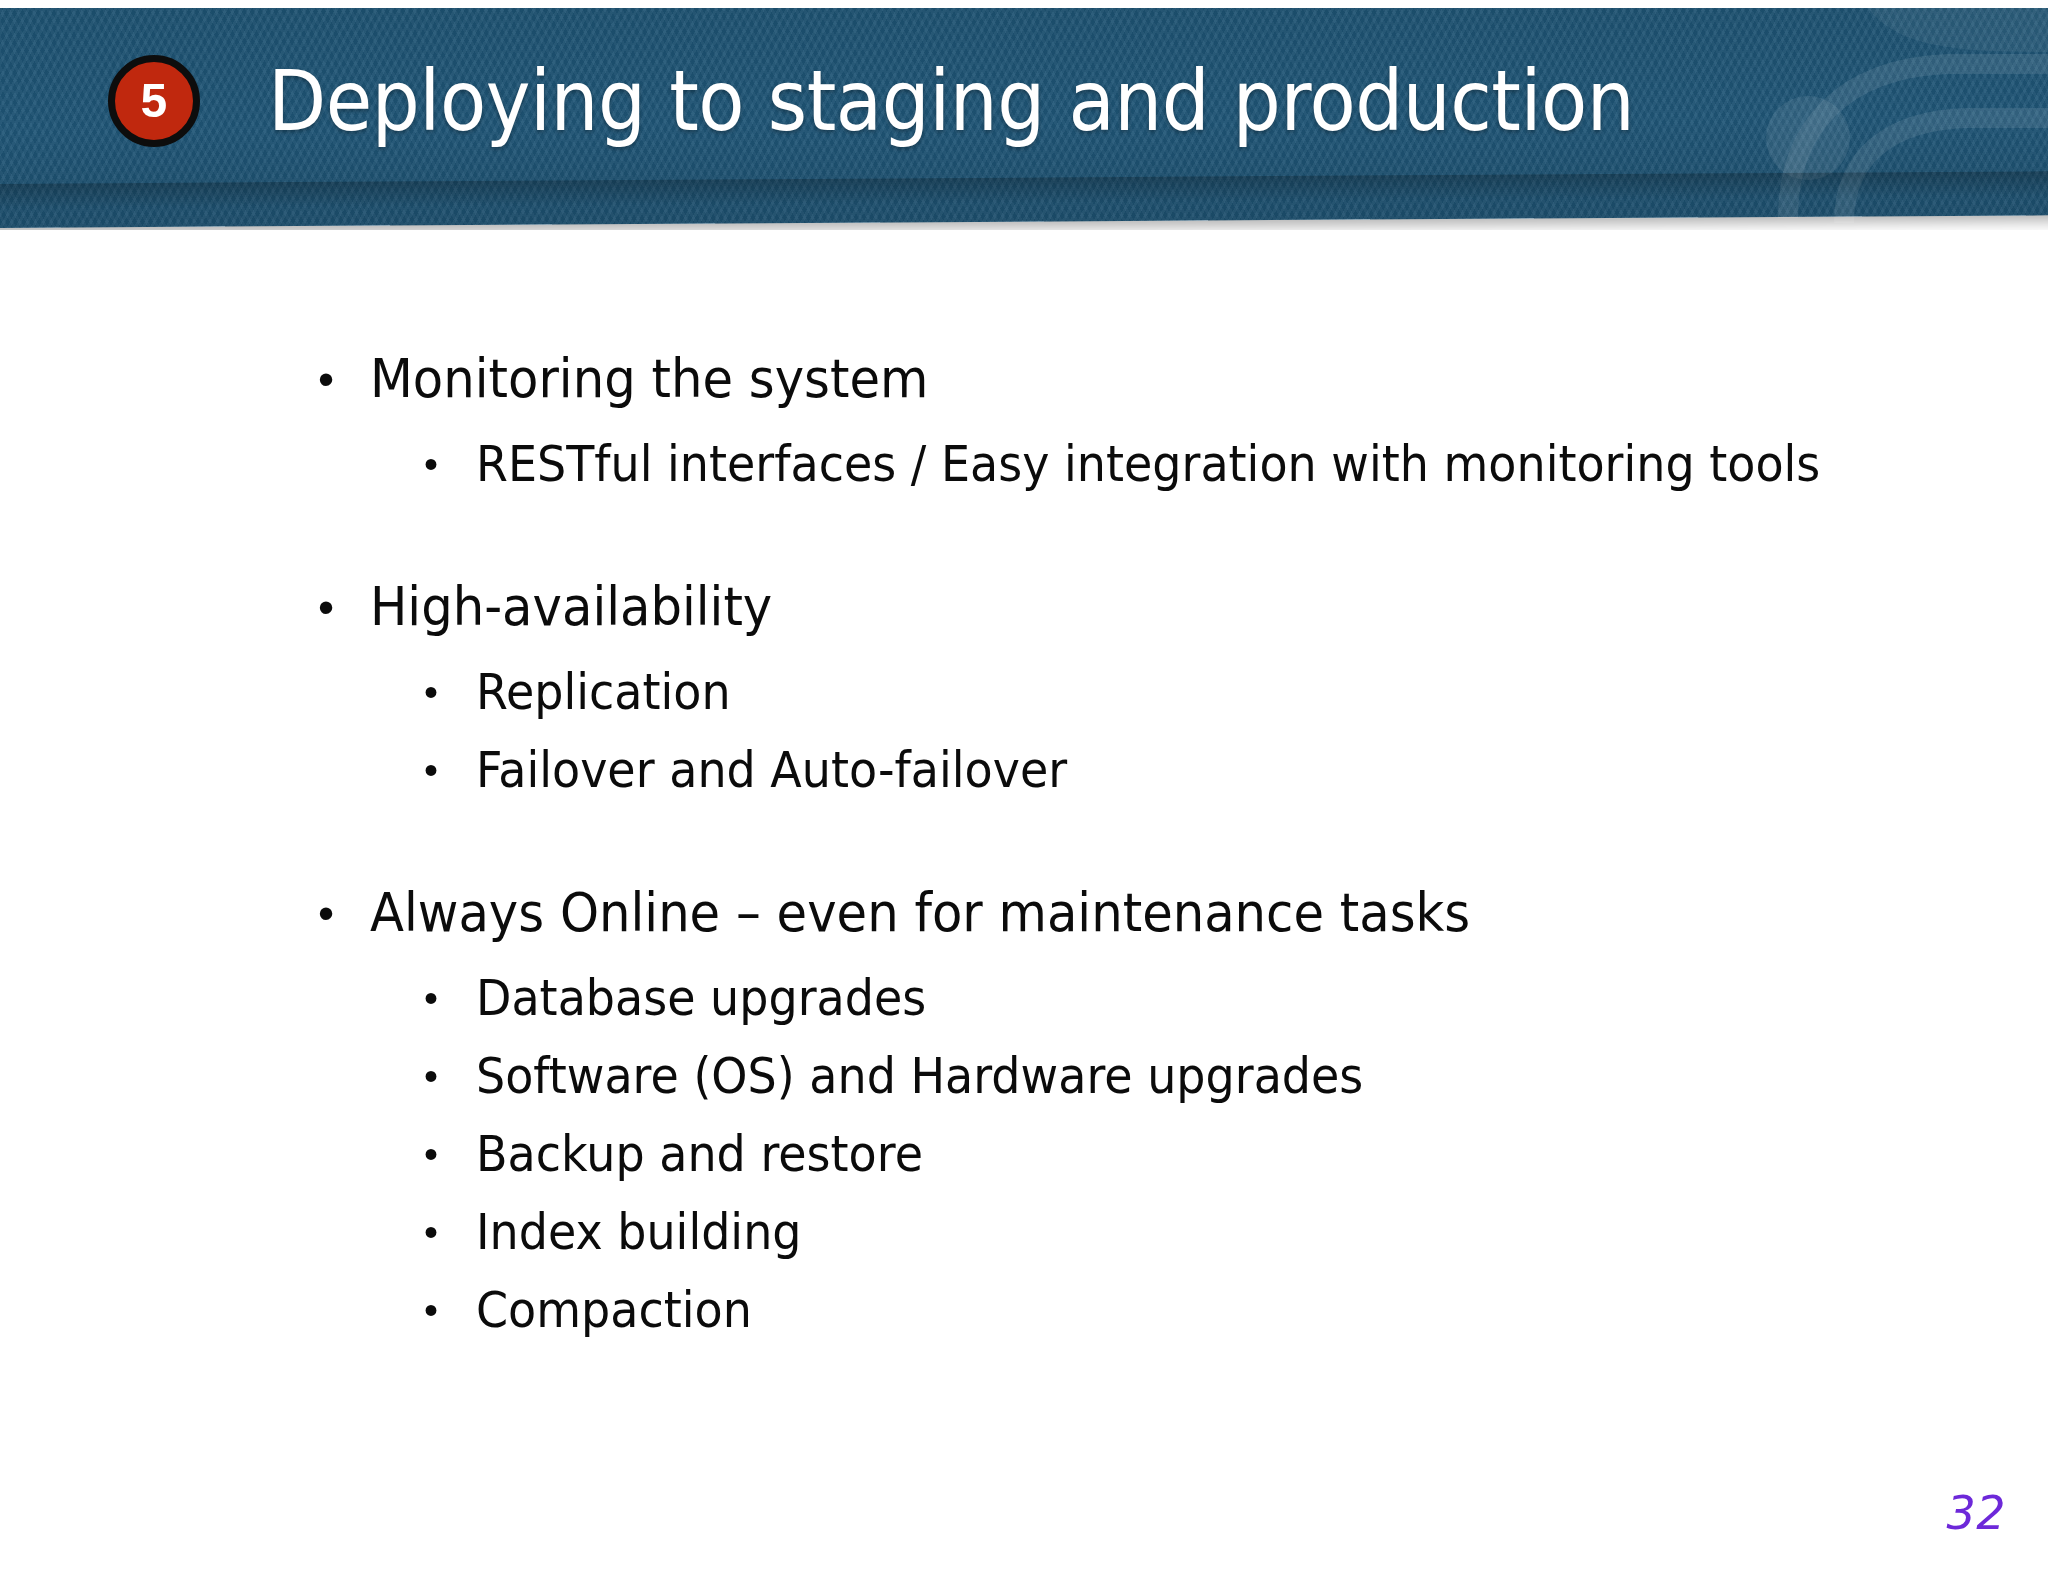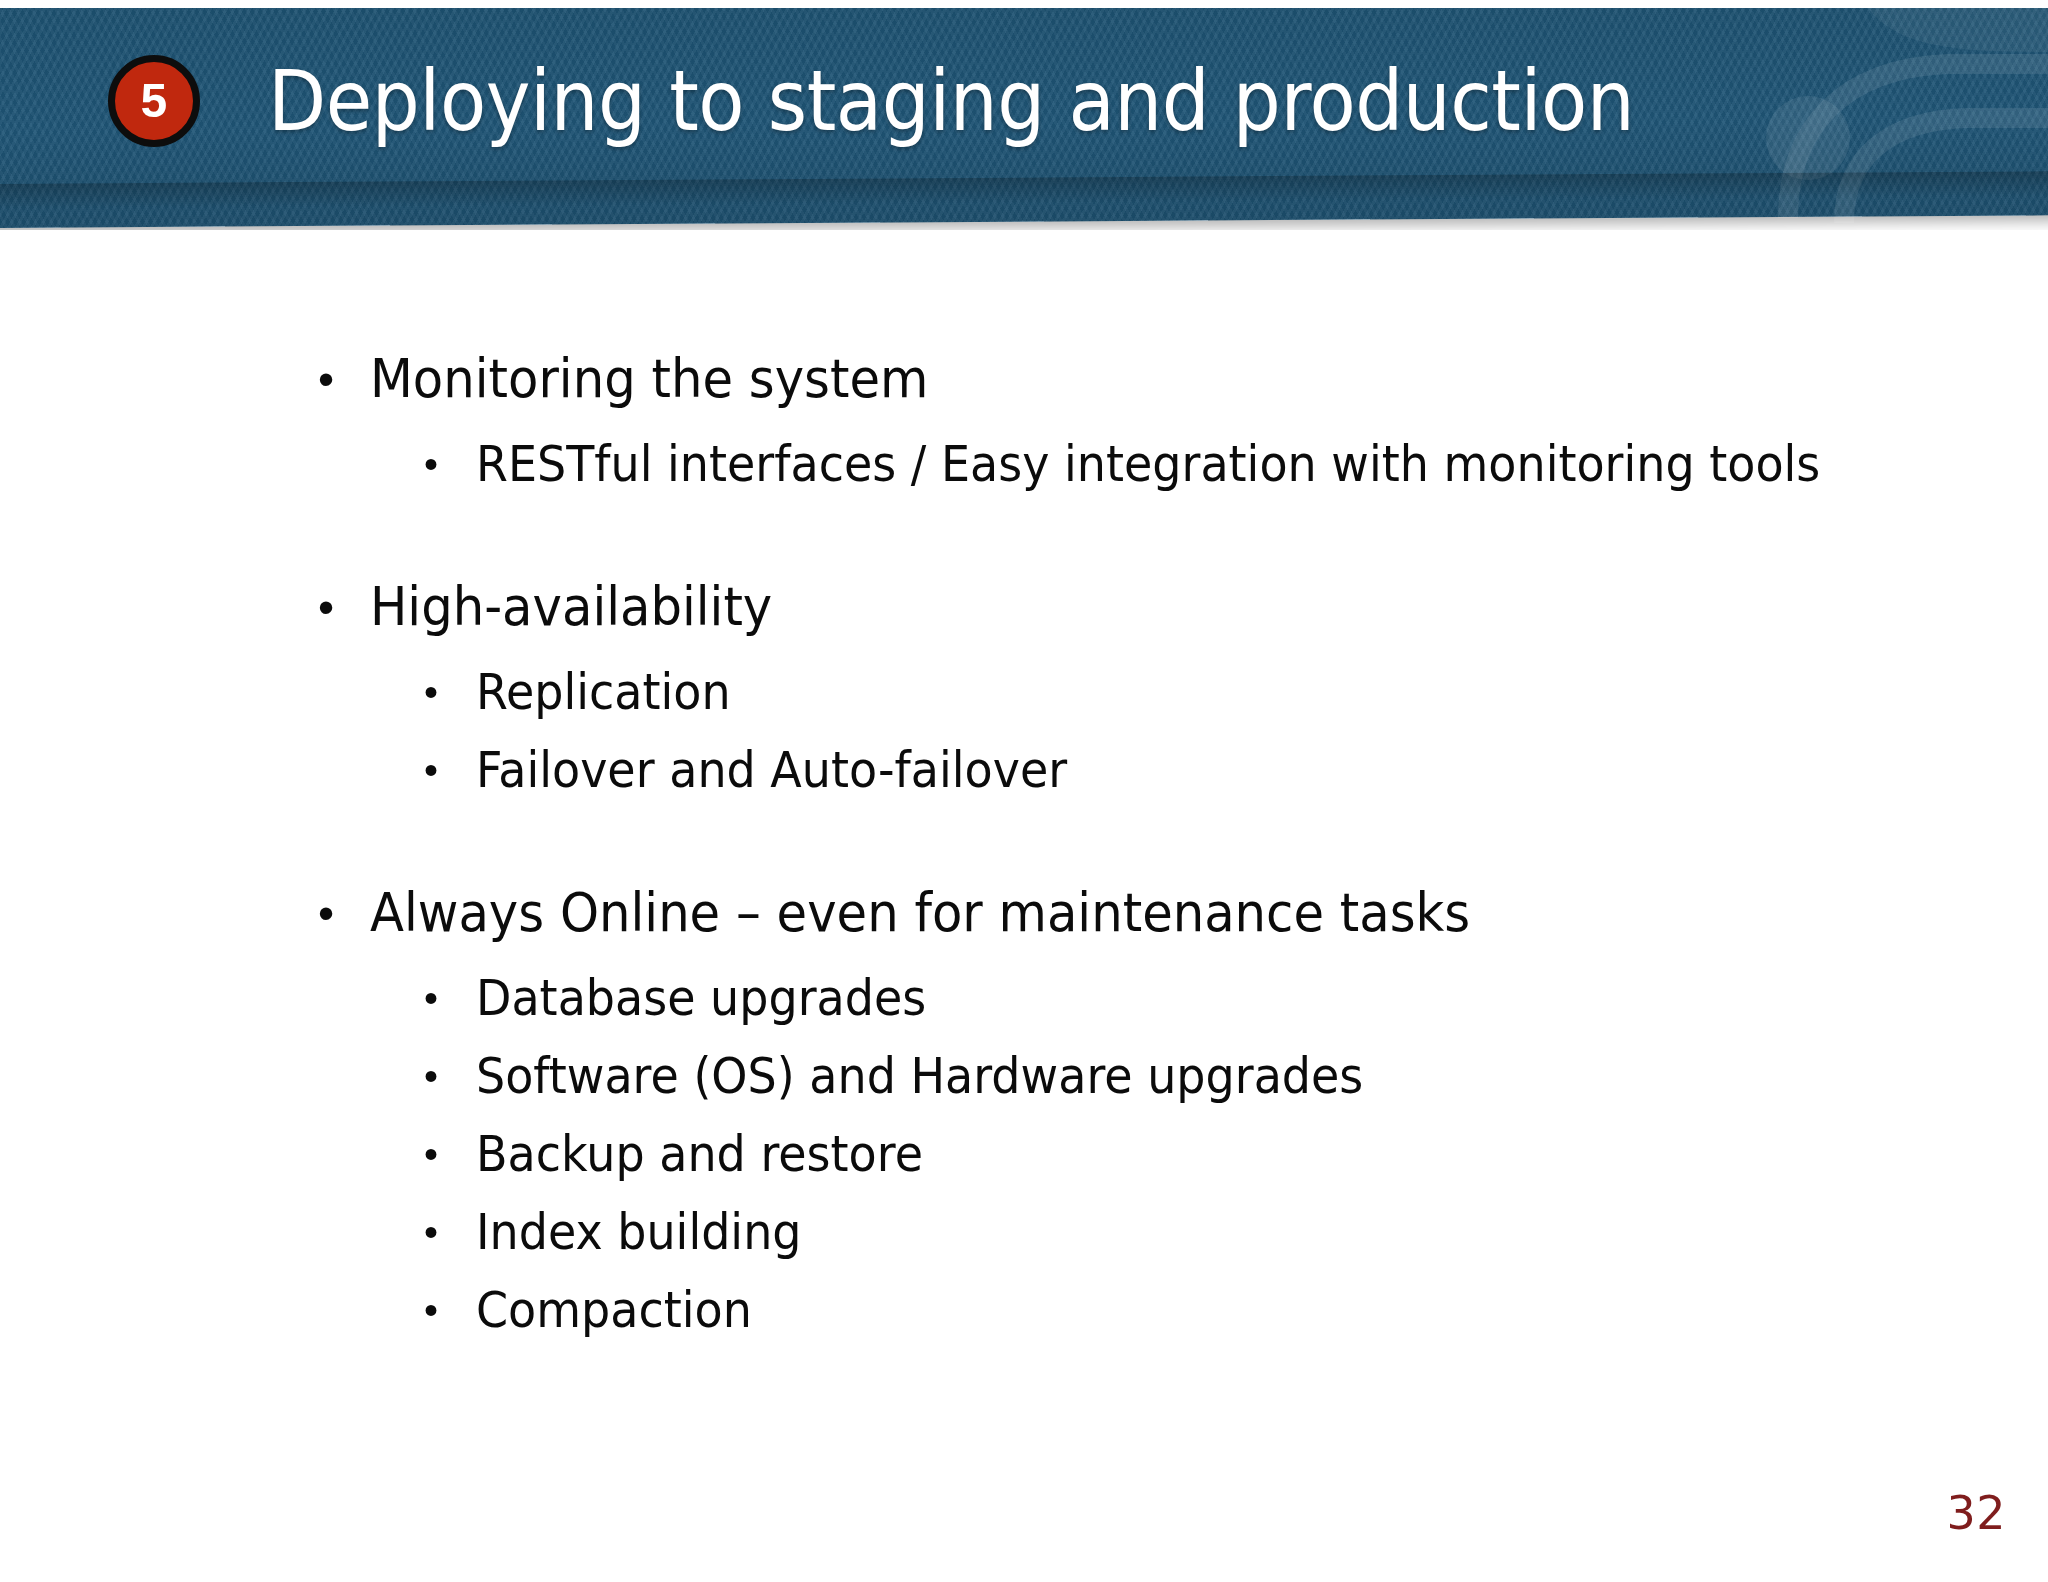--- a/index.html
+++ b/index.html
@@ -183,23 +183,24 @@
     transform-origin: left top;
     max-width: 1480px;
   }
 
   
   .page-number {
     position: absolute;
     right: 42px;
     bottom: 42px;
     font-size: 46px;
-    color: #7f1d1d;
+    color: #6d28d9;
     font-family: "DejaVu Sans", "Liberation Sans", sans-serif;
     letter-spacing: 0.5px;
+    font-style: italic;
   }
 </style>
 </head>
 <body>
 
 <div class="slide">
 
   <div class="banner-wrap">
     <div class="banner"></div>
 

